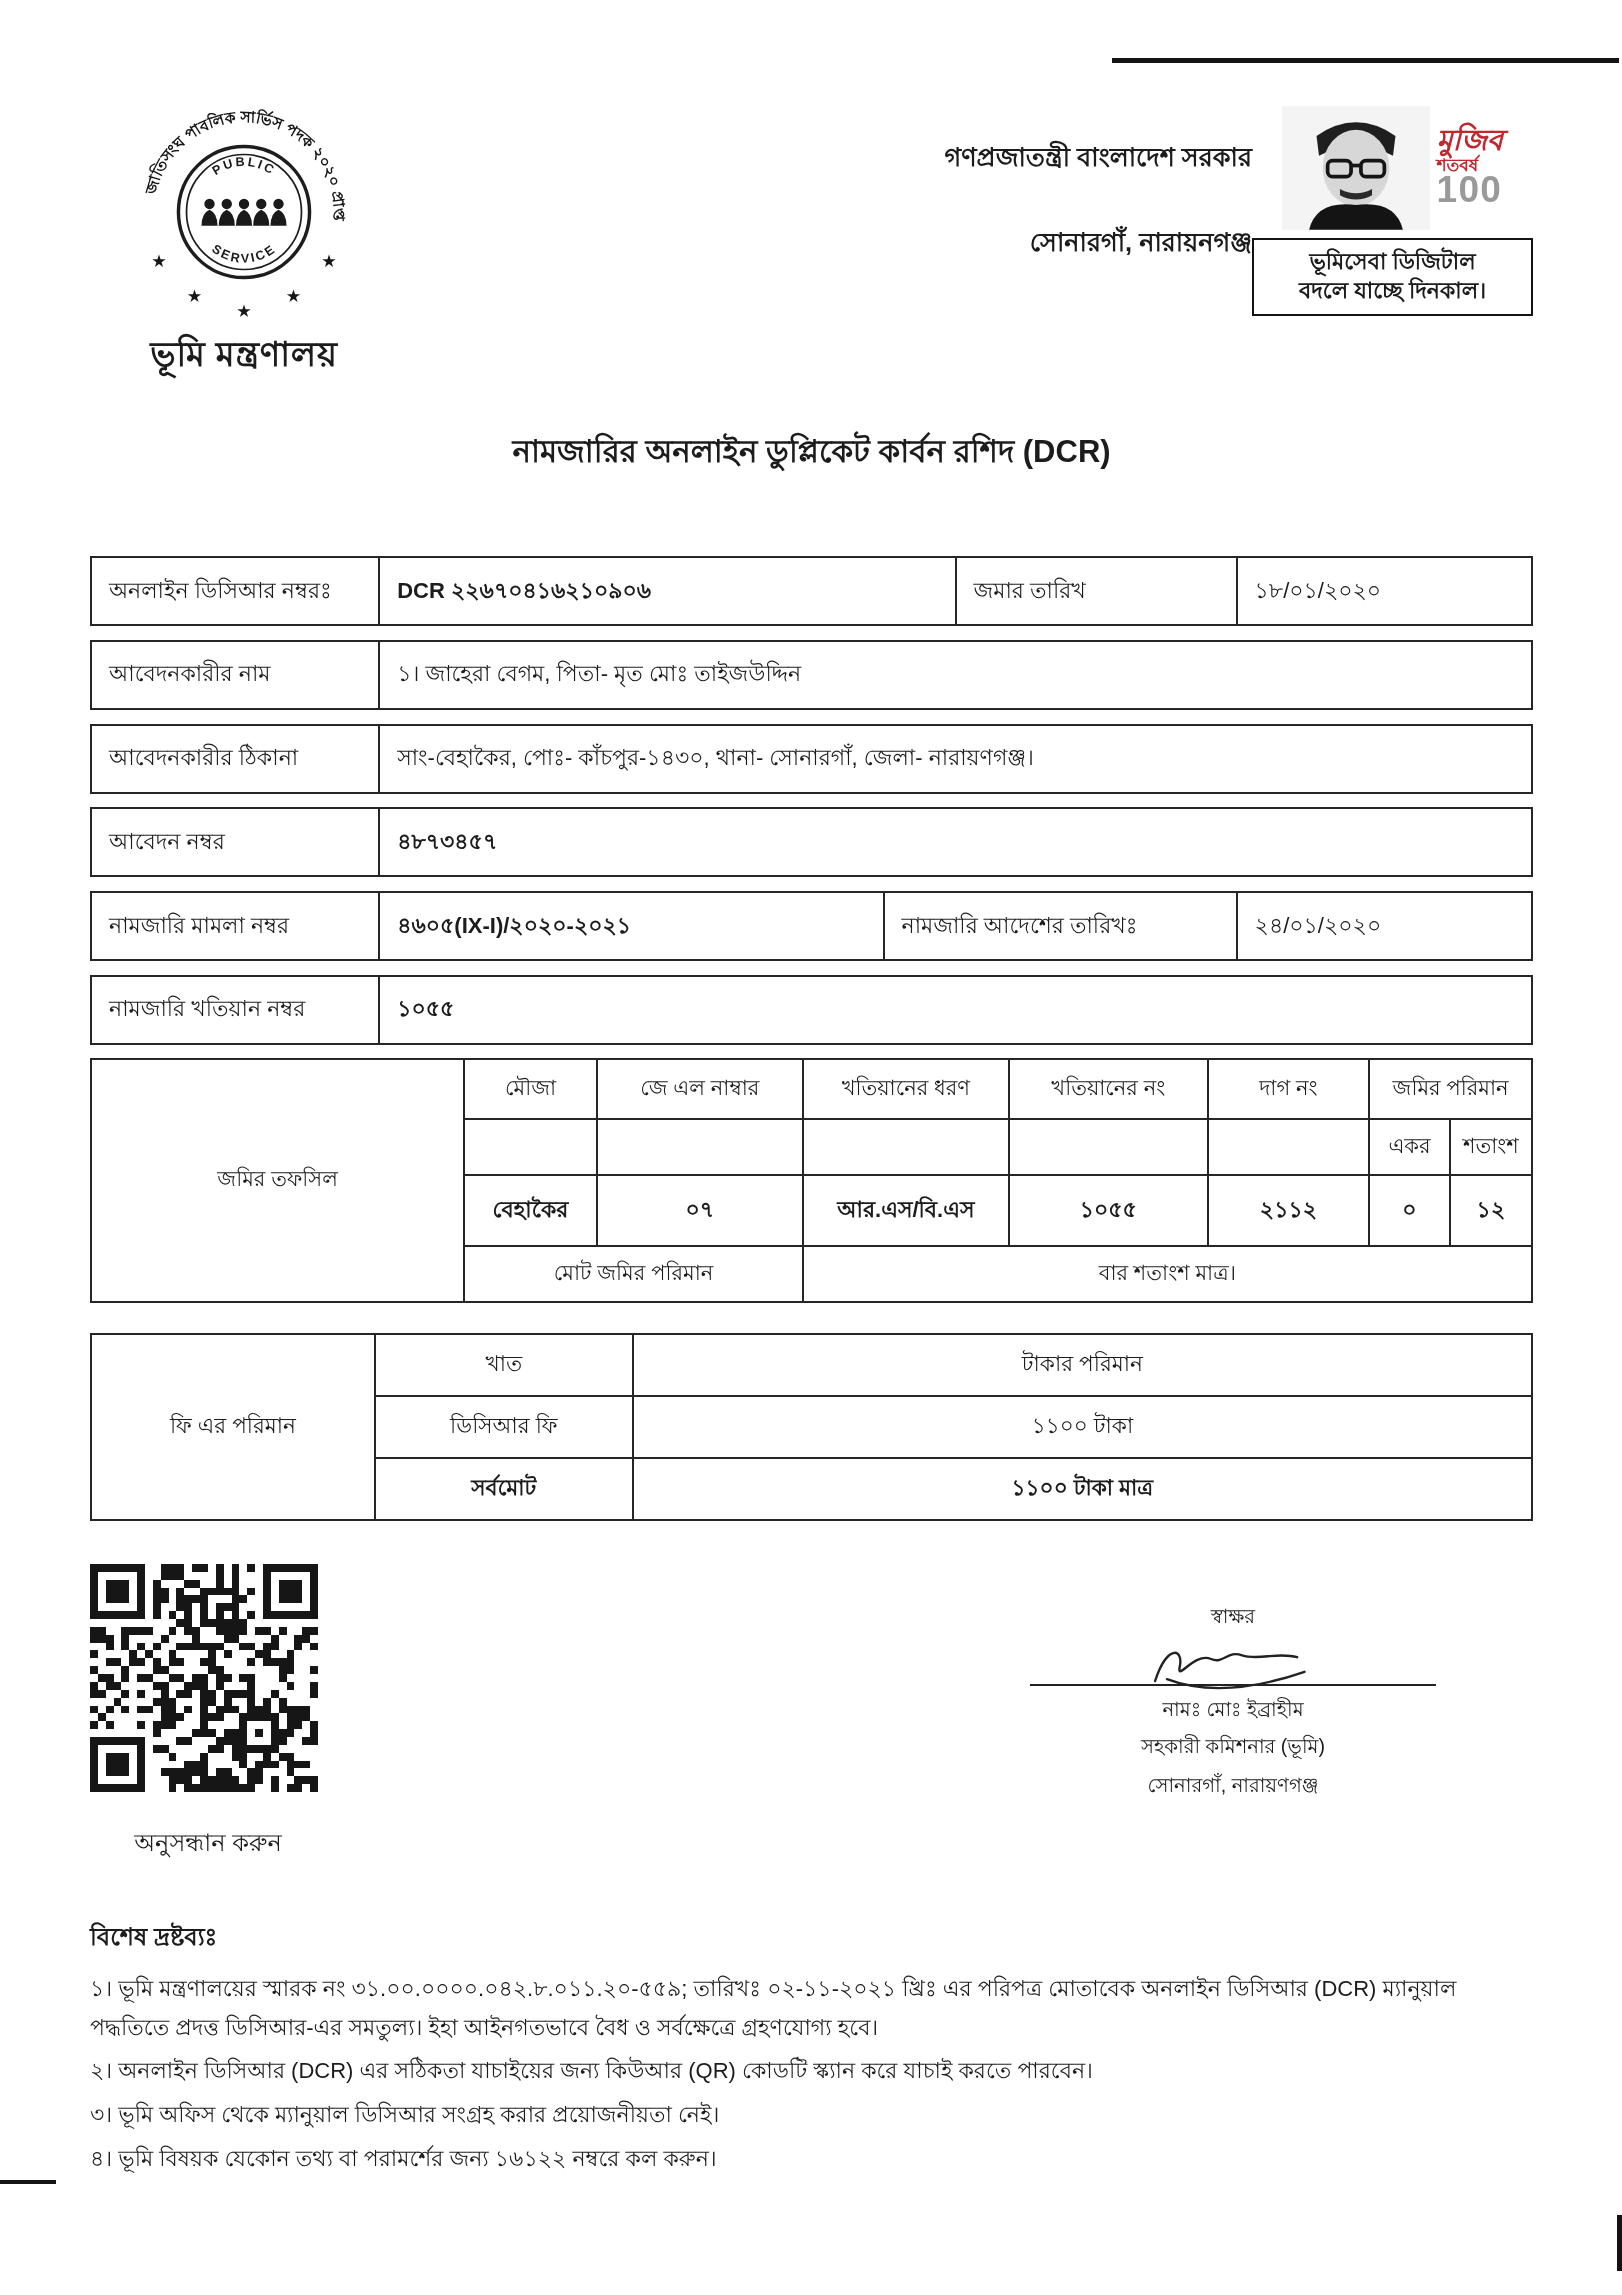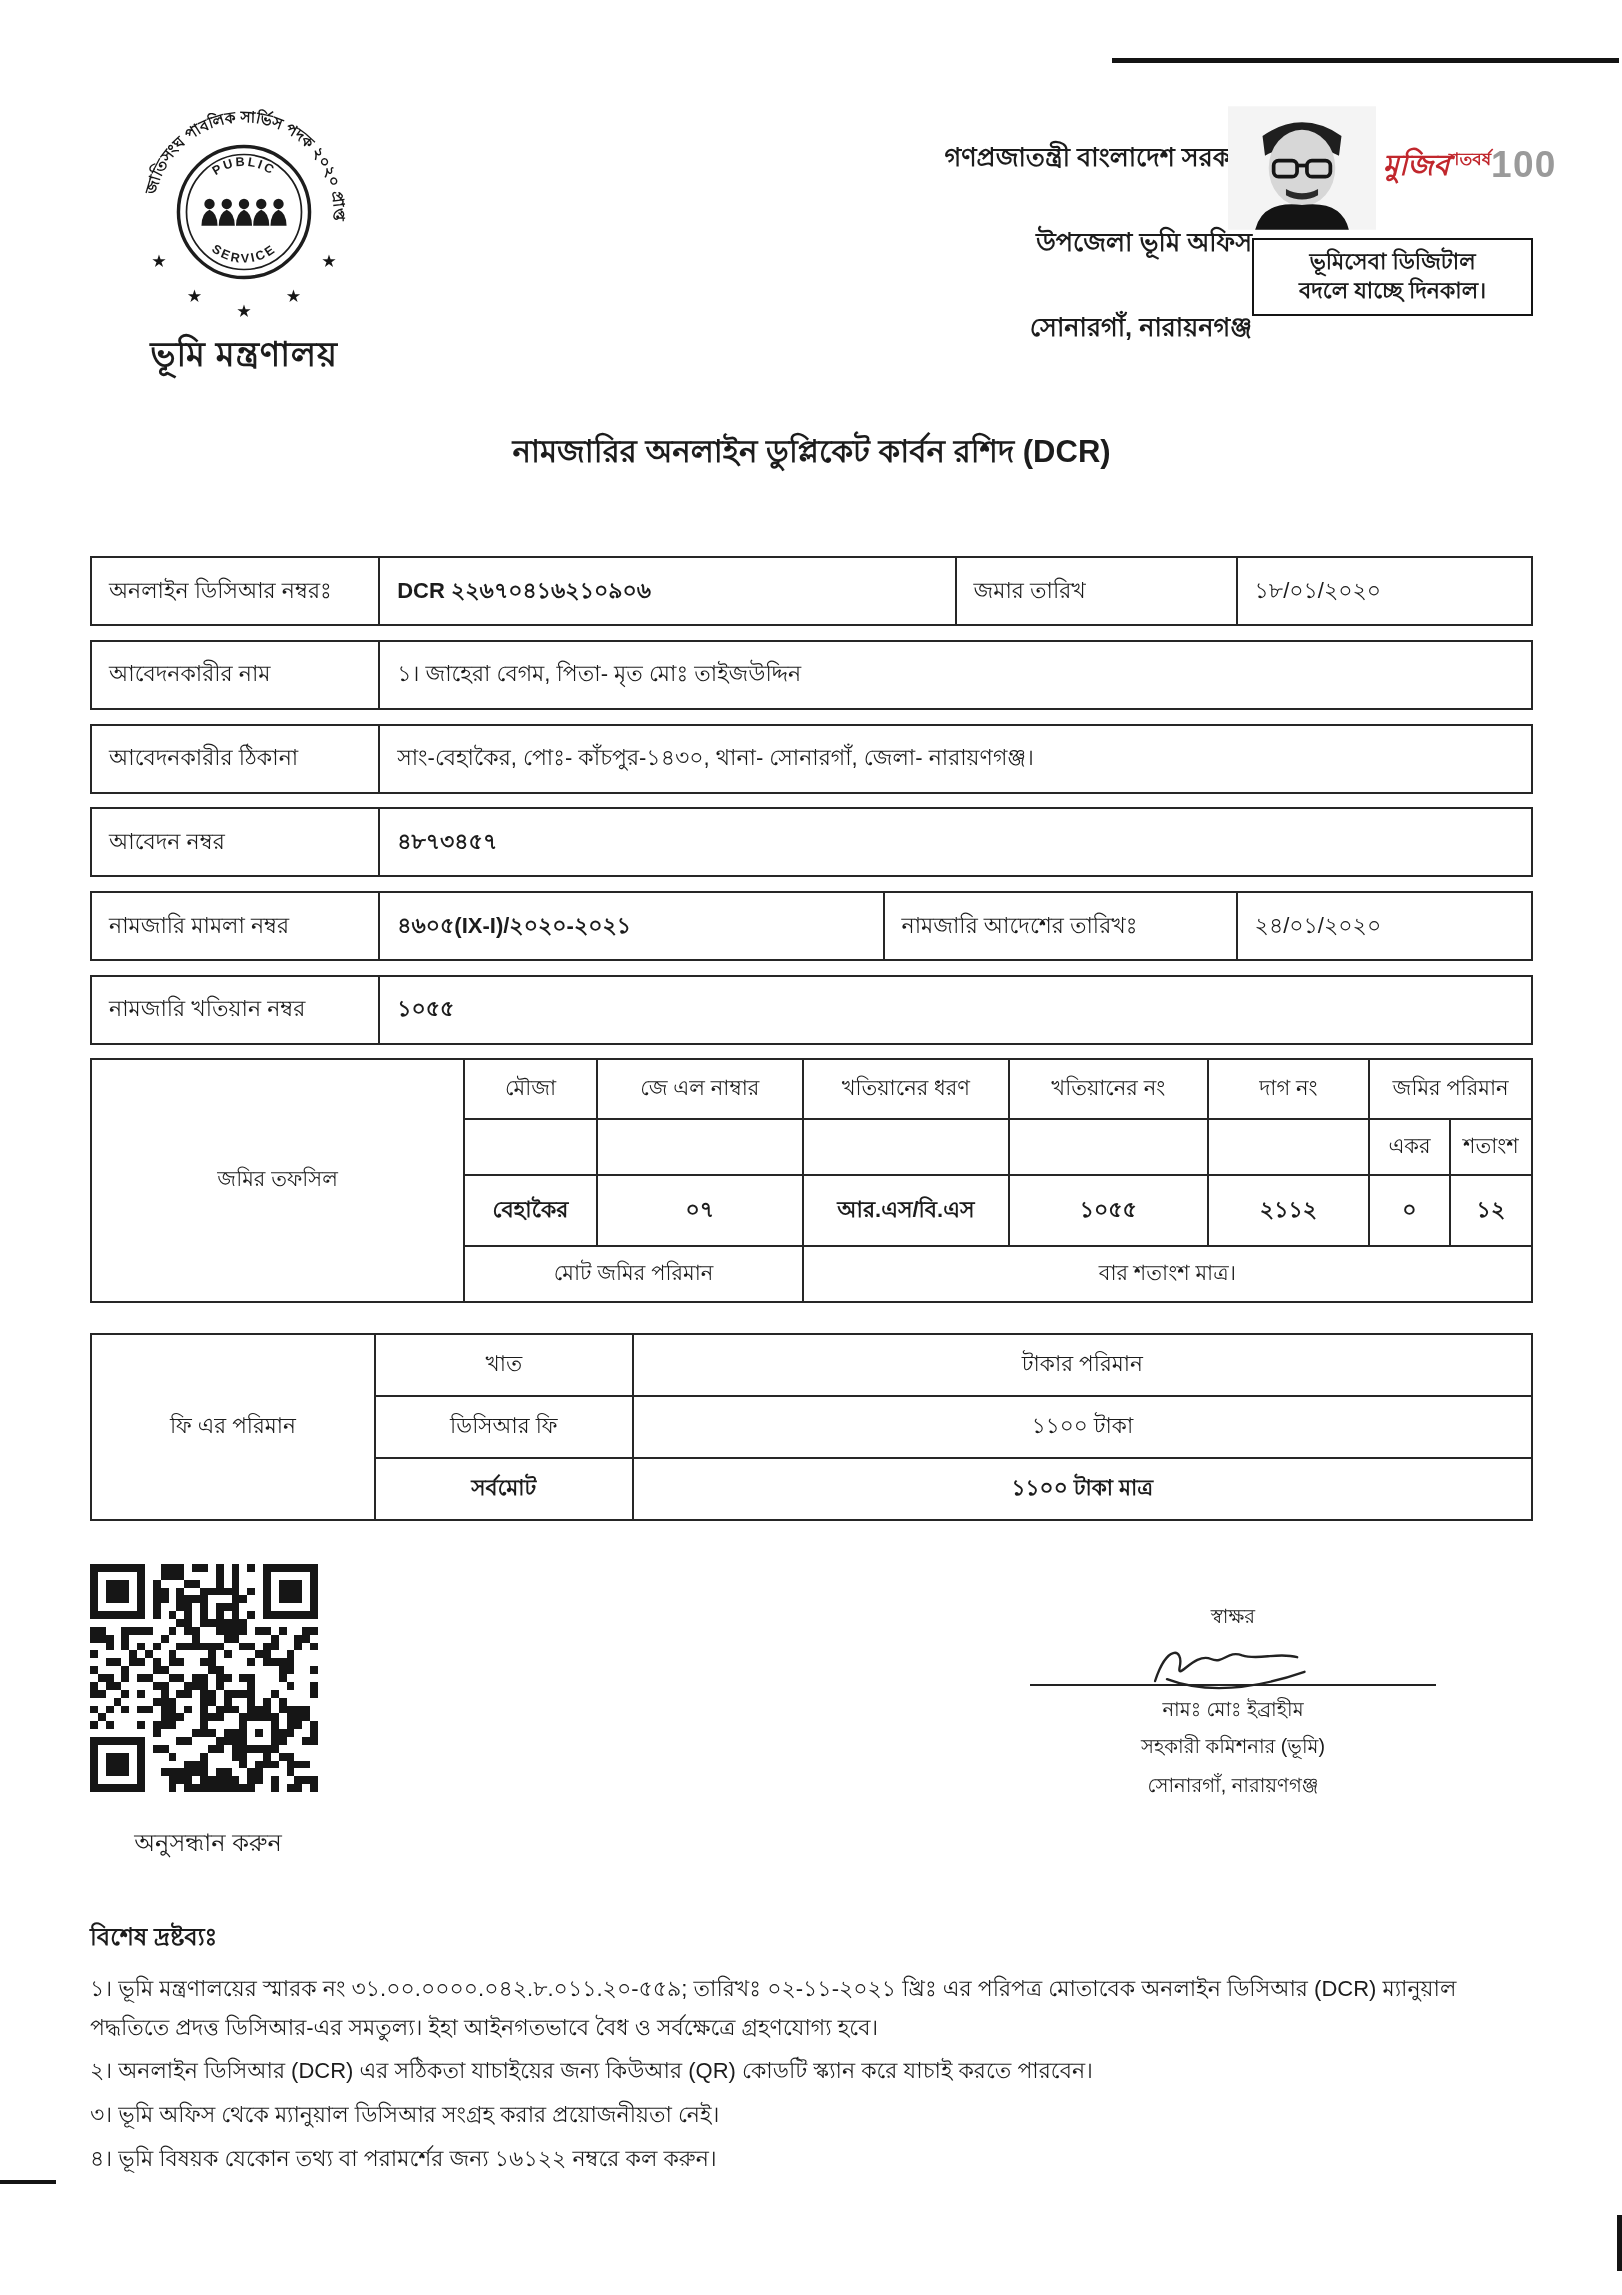--- a/index.html
+++ b/index.html
@@ -24,21 +24,21 @@
   .doc-header { display:flex; align-items:flex-start; padding-top:97px; }
   .seal-block { width:308px; text-align:center; flex:0 0 auto; }
   .seal-block svg { width:230px; height:230px; display:block; margin:0 auto; }
   .ministry-name { font-size:34px; font-weight:bold; margin-top:1.3px; letter-spacing:0.7px; }
   .gov-titles { flex:1 1 auto; text-align:right; padding-top:41px; }
   .gov-line { font-size:25.5px; font-weight:bold; }
   .gov-line + .gov-line { margin-top:42px; }
   .right-block { width:281px; flex:0 0 auto; display:flex; flex-direction:column; align-items:center; padding-top:6.5px; }
   .mujib-logo { display:flex; align-items:center; gap:6.5px; }
   .mujib-logo svg { width:148px; height:128px; display:block; }
-  .mujib-words { display:flex; flex-direction:row; align-items:flex-start; line-height:1.05;justify-content:flex-end; }
+  .mujib-words { display:flex; flex-direction:column; align-items:flex-start; line-height:1.05;justify-content:flex-end; }
   .mujib-word1 { color:#c1272d; font-size:29px; font-weight:bold; font-style:italic; }
   .mujib-word2 { color:#c1272d; font-size:17px; font-weight:bold; margin-top:1.3px; }
   .mujib-number { color:#9a9a9a; font-size:37px; font-weight:bold; letter-spacing:1.3px; margin-top:-3.9px; }
   .digital-banner { border:2.6px solid #141414; margin-top:6.5px; padding:6.5px 11.8px 7.9px; text-align:center; width:100%; }
   .digital-banner div { font-size:22px; font-weight:bold; line-height:1.35; }
 
   .doc-title { text-align:center; font-size:31px; font-weight:bold; margin-top:42px; }
 
   
   .form-section { margin-top:77px; }
@@ -125,21 +125,20 @@
           <text x="100" y="191">★</text>
           <text x="143" y="178">★</text>
           <text x="174" y="148">★</text>
         </g>
       </svg>
       <div class="ministry-name">ভূমি মন্ত্রণালয়</div>
     </div>
 
     <div class="gov-titles">
       <div class="gov-line">গণপ্রজাতন্ত্রী বাংলাদেশ সরকার</div>
-      <div class="gov-line">উপজেলা ভূমি অফিস</div>
       <div class="gov-line">সোনারগাঁ, নারায়নগঞ্জ</div>
     </div>
 
     <div class="right-block">
       <div class="mujib-logo">
         <svg viewBox="0 0 120 100">
           <rect width="120" height="100" fill="#f4f4f4"></rect>
           <path d="M28,24 Q60,2 92,24 L90,40 Q60,24 30,40 Z" fill="#1f1f1f"></path>
           <ellipse cx="60" cy="50" rx="27" ry="31" fill="#d7d7d7"></ellipse>
           <rect x="37" y="44" width="19" height="13" rx="4" fill="none" stroke="#151515" stroke-width="3"></rect>

